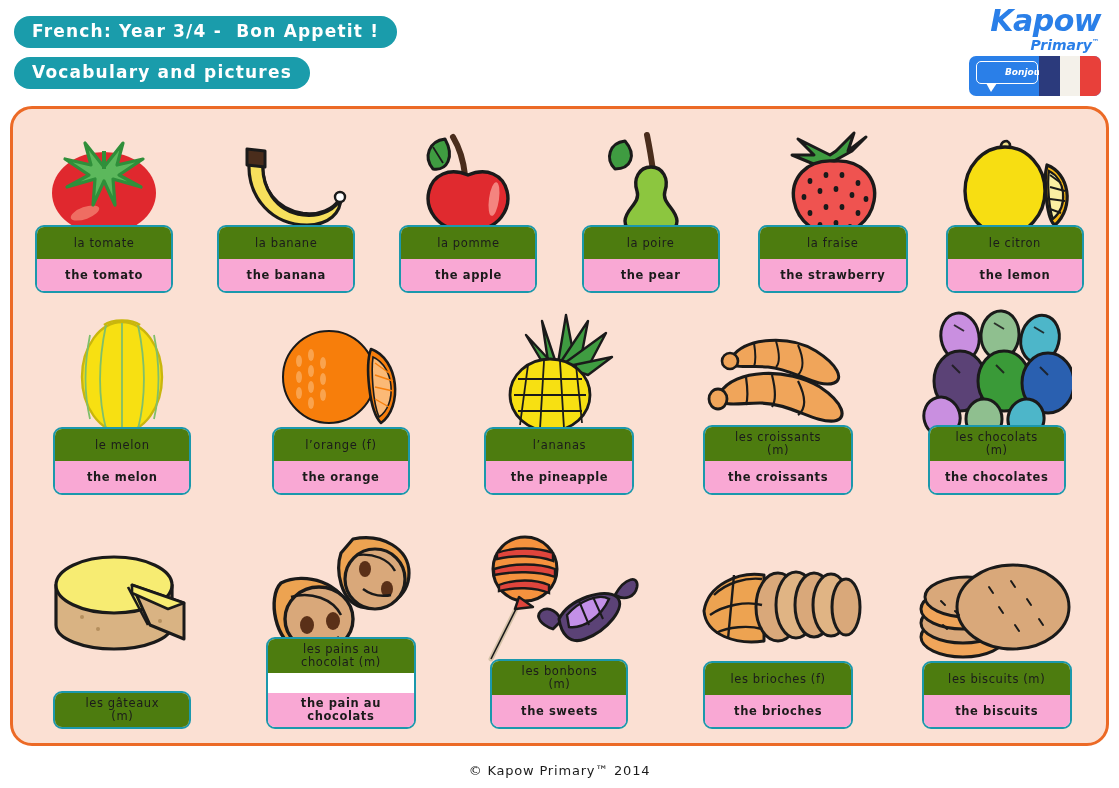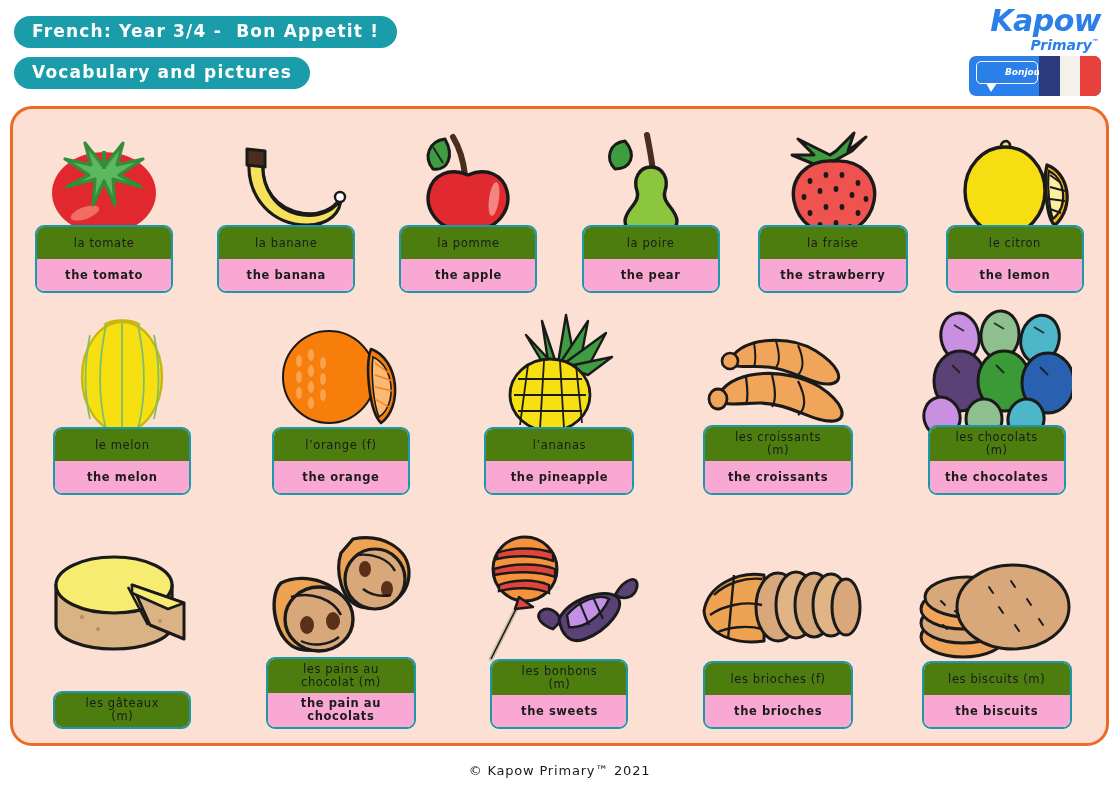--- a/index.html
+++ b/index.html
@@ -179,21 +179,21 @@
     text-align: center;
     display: flex;
     align-items: center;
     justify-content: center;
     white-space: pre-line;
     line-height: 13px;
   }
   .fr { background: #4d7c0f; height: 32px; }
   .en { background: #f9a8d4; height: 32px; font-weight: bold; }
   .label.two-fr .fr { height: 34px; }
-  .label.two-en .en { height: 34px; }
+  .label.two-en .en { height: 34px; margin-top: 20px; }
 
   
   .footer {
     position: absolute;
     left: 0; bottom: 10px;
     width: 1119px;
     text-align: center;
     font-family: "DejaVu Sans", sans-serif;
     font-size: 13px;
     color: #1b1b1b;
@@ -621,13 +621,13 @@
       </div>
       <div class="label wide">
         <div class="fr">les biscuits (m)</div>
         <div class="en">the biscuits</div>
       </div>
     </div>
 
   </div>
 </div>
 
-<div class="footer">© Kapow Primary™ 2021</div>
+<div class="footer">© Kapow Primary™ 2014</div>
 
 </body></html>

